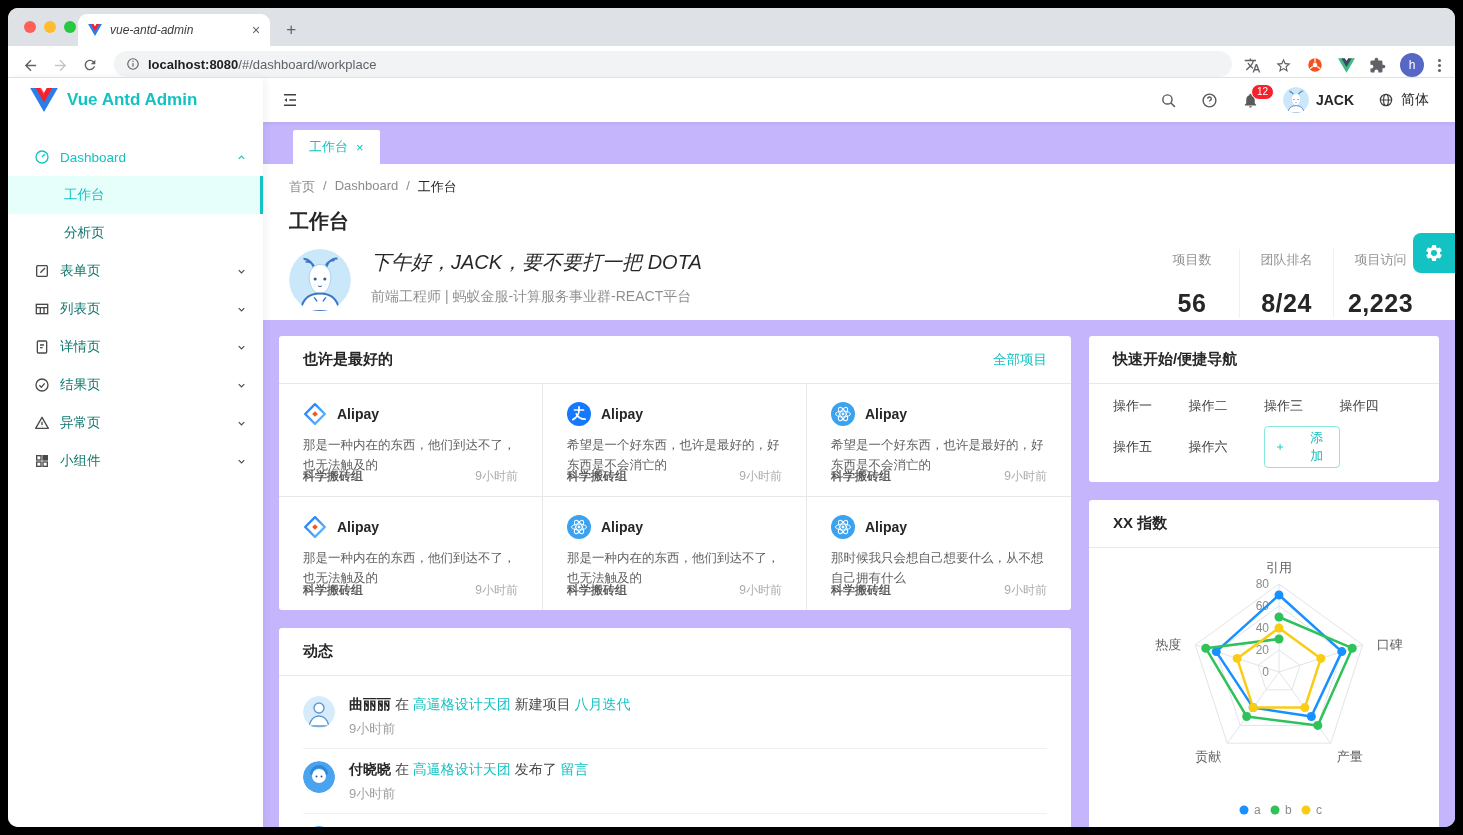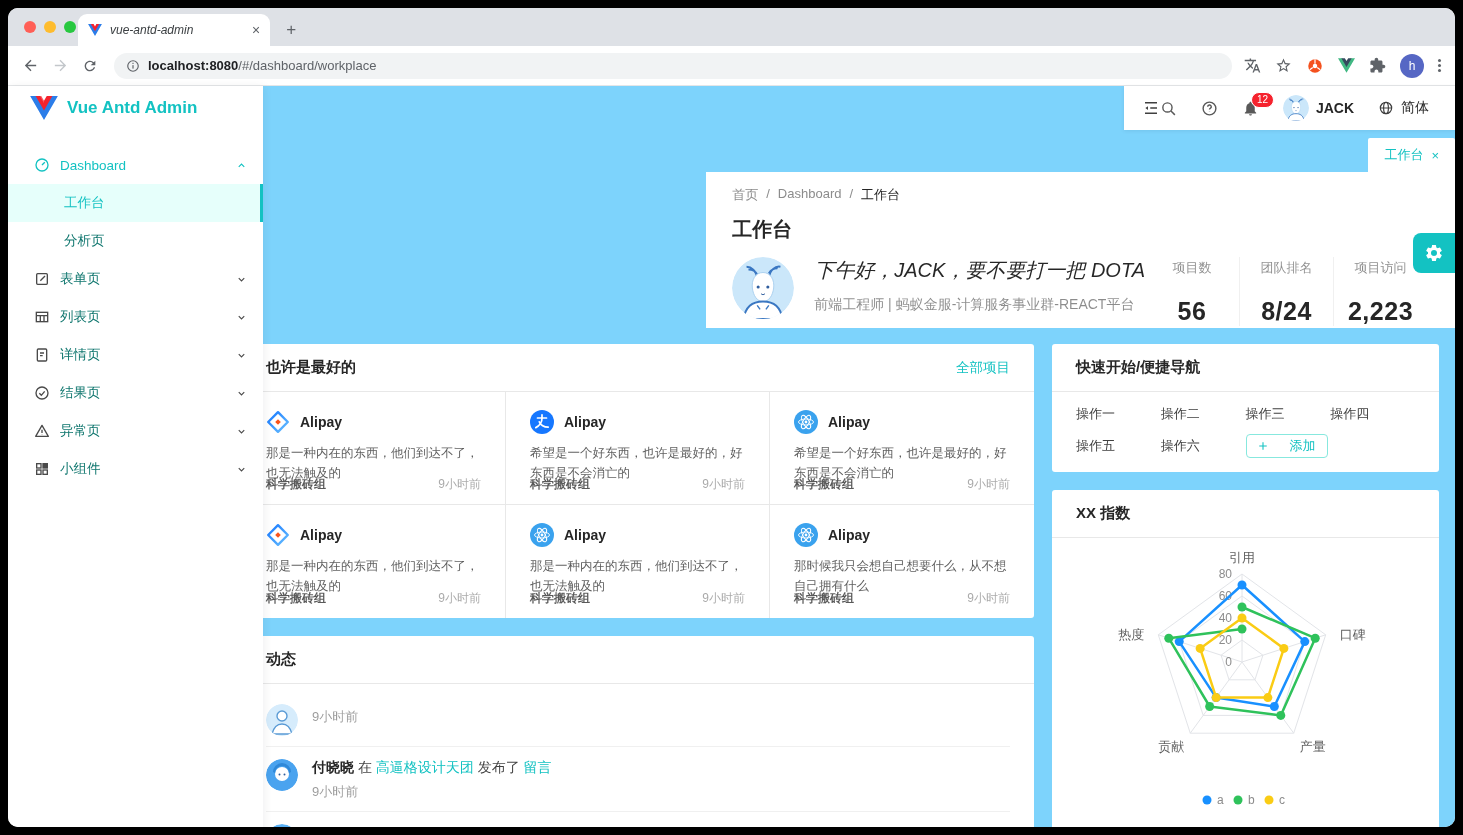--- a/index.html
+++ b/index.html
@@ -8,21 +8,21 @@
 
   
   .tabstrip { height:38px; background:#dee1e6; display:flex; align-items:flex-end; position:relative;font-style:italic; }
   .lights { position:absolute; left:16px; top:13px; display:flex; gap:8px; }
   .light { width:12px; height:12px; border-radius:50%; }
   .l-red{background:#ff5f57}.l-yellow{background:#febc2e}.l-green{background:#28c840}
   .btab { margin-left:70px; width:192px; height:32px; background:#fff; border-radius:9px 9px 0 0; display:flex; align-items:center; padding:0 10px; gap:8px; }
   .btab-title { font-size:12px; color:#3c4043; flex:1; white-space:nowrap; overflow:hidden; }
   .btab-close { color:#5f6368; font-size:14px; line-height:1; cursor:default; }
   .newtab { width:26px; height:26px; margin:0 0 3px 8px; border-radius:50%; display:flex; align-items:center; justify-content:center; color:#5f6368; font-size:17px; }
-  .urlrow { height:40px; background:#fff; border-bottom:1px solid #e4e6e8; display:flex; align-items:center; padding:0 10px; gap:6px; }
+  .urlrow { height:32px; background:#fff; border-bottom:1px solid #e4e6e8; display:flex; align-items:flex-end; padding:0 10px; gap:6px; }
   .navbtn { width:24px; height:24px; display:flex; align-items:center; justify-content:center; }
   .urlpill { flex:1; height:26px; background:#f1f3f4; border-radius:13px; display:flex; align-items:center; padding:0 12px; gap:8px; margin:0 6px; }
   .urltext { font-size:13px; color:#5f6368; }
   .urltext b { color:#202124; font-weight:600; }
   .chromeicons { display:flex; align-items:center; gap:14px; padding-right:4px; }
   .profile-badge { width:24px; height:24px; border-radius:50%; background:#5667c4; color:#fff; font-size:12px; display:flex; align-items:center; justify-content:center; }
   .kebab i { display:block; width:3px; height:3px; border-radius:50%; background:#5f6368; margin:2px auto; }
 
   
   .app { display:flex; height:749px; }
@@ -32,21 +32,21 @@
   .menu { padding-top:16px; }
   .mi { height:38px; display:flex; align-items:center; gap:10px; padding:0 16px 0 26px; color:#0f766e; font-size:13.5px; cursor:default; }
   .mi .micon { width:16px; height:16px; flex:none; display:flex; }
   .mi .chev { margin-left:auto; display:flex; }
   .mi.parent-active { color:#13c2c2; }
   .mi.parent-active svg { stroke:#13c2c2; }
   .mi.child { padding-left:56px; }
   .mi.selected { background:#e6fffb; color:#13c2c2; border-right:3px solid #13c2c2; }
   .micon svg, .chev svg { stroke:#4a4a4a; }
 
-  .main { flex:1; background:#7dd3fc; display:flex; flex-direction:column; min-width:0;align-items:flex-end; }
+  .main { flex:1; background:#c4b5fd; display:flex; flex-direction:column; min-width:0; }
   .appheader { height:44px; background:#fff; box-shadow:0 1px 4px rgba(0,21,41,.08); display:flex; align-items:center; padding:0 26px 0 18px; z-index:4; }
   .fold { display:flex; }
   .hicons { margin-left:auto; display:flex; align-items:center; gap:24px; }
   .hi { position:relative; display:flex; align-items:center; }
   .badge { position:absolute; top:-8px; left:9px; background:#f5222d; color:#fff; font-size:10px; line-height:14px; padding:0 5px; border-radius:8px; border:1px solid #fff; }
   .usergrp,.langgrp { display:flex; align-items:center; gap:7px; font-weight:600; font-size:14px; color:#262626; }
   .langgrp { font-weight:400; }
   .avatar-sm { width:26px; height:26px; border-radius:50%; overflow:hidden; flex:none; }
 
   .tabsrow { height:42px; padding:8px 0 0 30px; }
@@ -552,20 +552,27 @@
             <div class="act-list">
               <div class="act-item">
                 <span class="avatar-md">
                   <svg width="32" height="32" viewBox="0 0 32 32">
                       <circle cx="16" cy="16" r="16" fill="#d6ecfc"></circle>
                       <circle cx="16" cy="12" r="5" fill="#fff" stroke="#5b9bd5" stroke-width="1.4"></circle>
                       <path d="M6 30c2-8 6-10 10-10s8 2 10 10z" fill="#fff" stroke="#5b9bd5" stroke-width="1.4"></path>
                     </svg>
                 </span>
                 <div>
+                  <div class="act-line">
+                    <span class="nm">曲丽丽</span>
+                    <span>在</span>
+                    <a>高逼格设计天团</a>
+                    <span>新建项目</span>
+                    <a>八月迭代</a>
+                  </div>
                   <div class="act-time">9小时前</div>
                 </div>
               </div>
               <div class="act-item">
                 <span class="avatar-md">
                   <svg width="32" height="32" viewBox="0 0 32 32">
                       <circle cx="16" cy="16" r="16" fill="#4aa3ef"></circle>
                       <circle cx="16" cy="15" r="7" fill="#fff"></circle>
                       <path d="M7 13a9 9 0 0 1 18 0l-2 1a7 7 0 0 0-14 0z" fill="#2f88d8"></path>
                       <circle cx="13.5" cy="15.5" r="1" fill="#2f5d9e"></circle>

